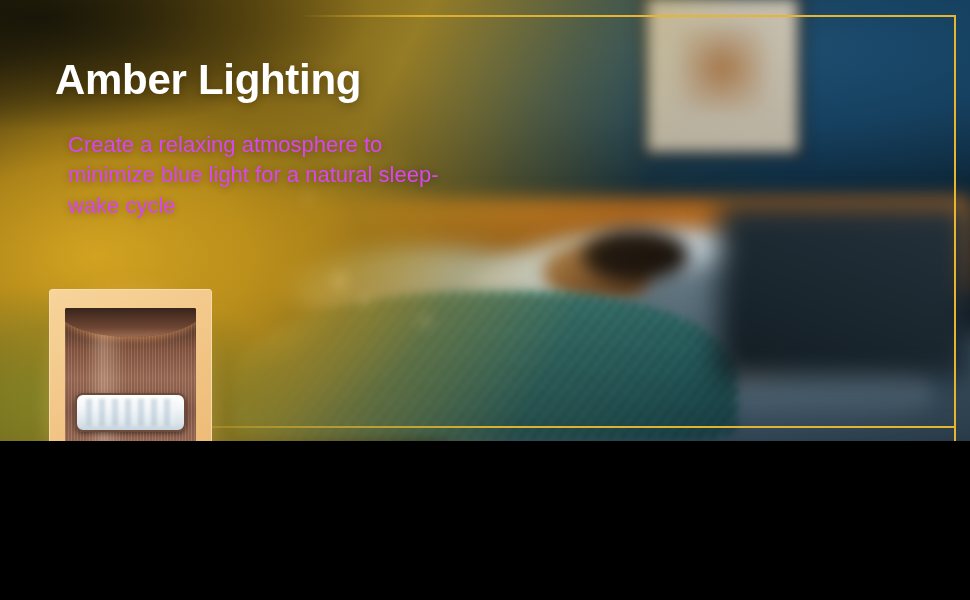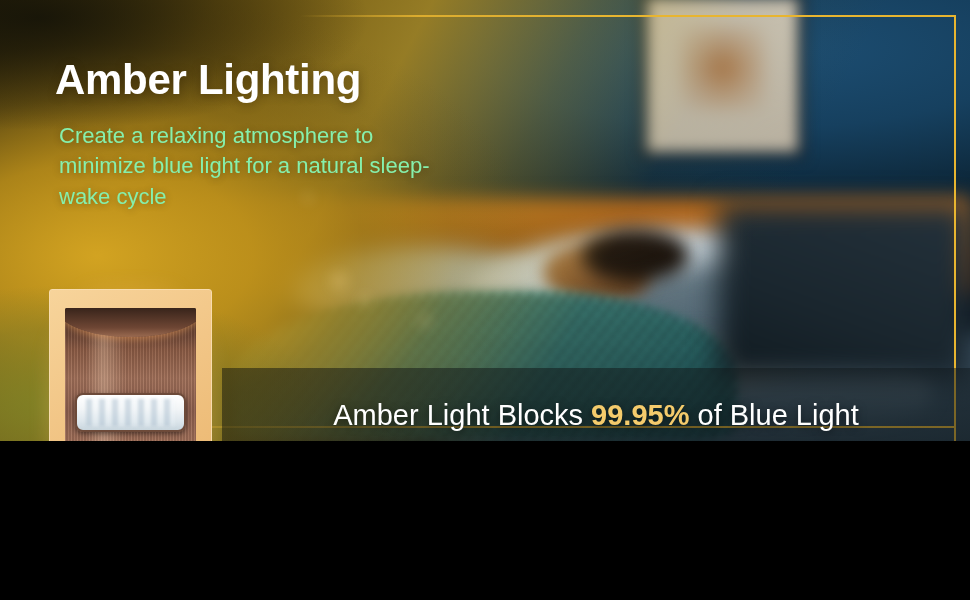--- a/index.html
+++ b/index.html
@@ -229,26 +229,26 @@
     font-size: 42px;
     font-weight: 700;
     line-height: 1.05;
     color: #ffffff;
     letter-spacing: -0.3px;
     text-shadow: 0 2px 10px rgba(50,35,5,0.45);
   }
   .subhead {
     position: absolute;
     left: 55px; top: 117px;
-    margin: 4px;
+    margin: 13px;
     width: 400px;
     font-size: 22px;
     font-weight: 400;
     line-height: 1.38;
-    color: #86efac;
+    color: #d946ef;
     text-shadow: 0 1px 7px rgba(50,35,5,0.40);
   }
 
   
   .product {
     position: absolute;
     left: 49px; top: 289px;
     width: 163px; height: 245px;
   }
   .product-glow {
@@ -393,17 +393,14 @@
         <div class="face-sheen"></div>
         <div class="cove-top"></div>
         <div class="cove-bottom"></div>
         <div class="sensor-window">
           <div class="sensor-stripes"></div>
         </div>
       </div>
     </div>
   </div>
 
-  <div class="claim-band">
-    <p class="claim-text"><span>Amber Light Blocks </span><span class="claim-pct">99.95%</span><span> of Blue Light</span></p>
-  </div>
 
 </div>
 
 </body></html>

